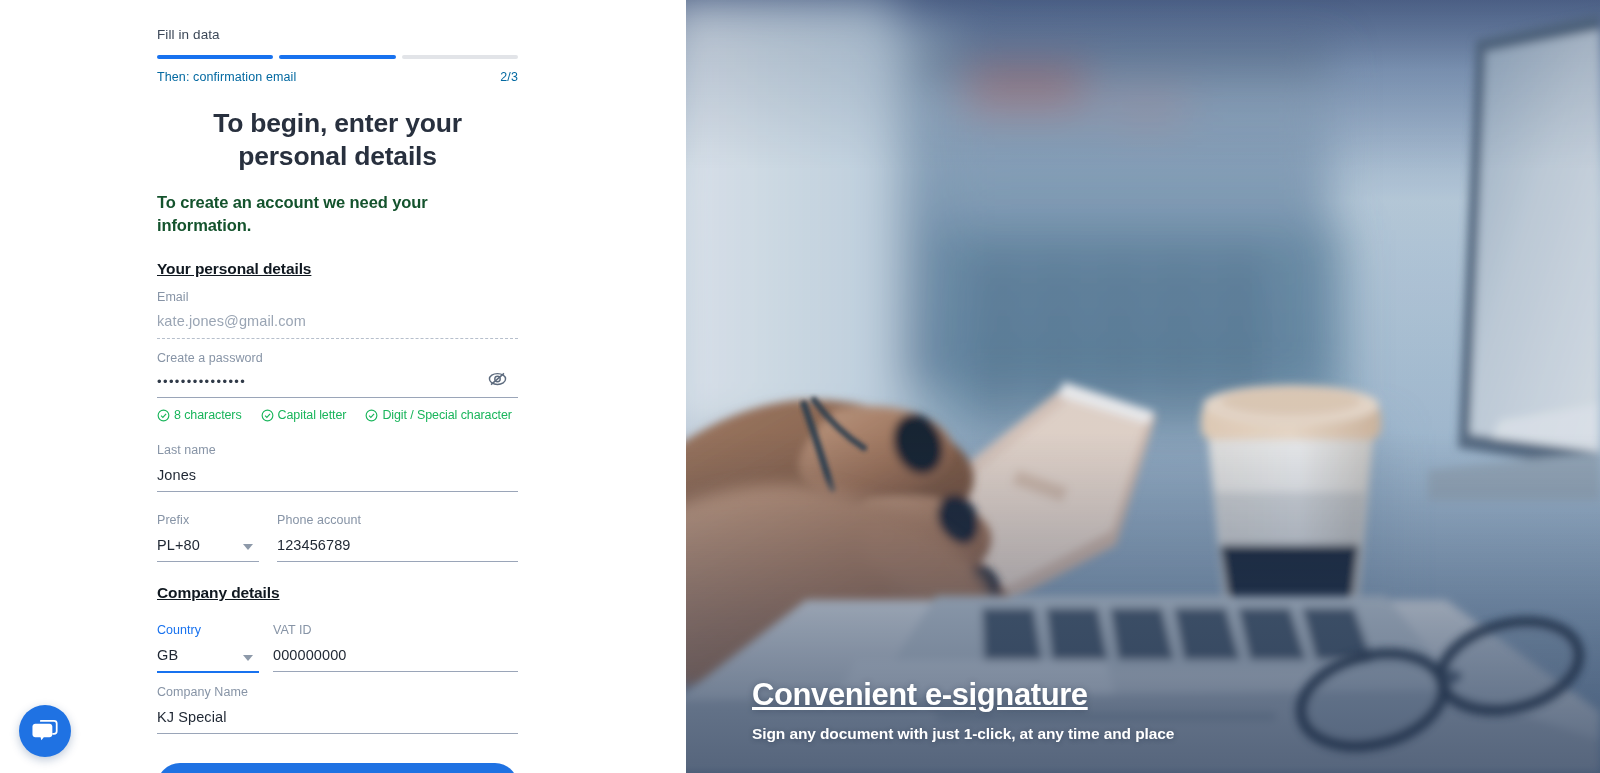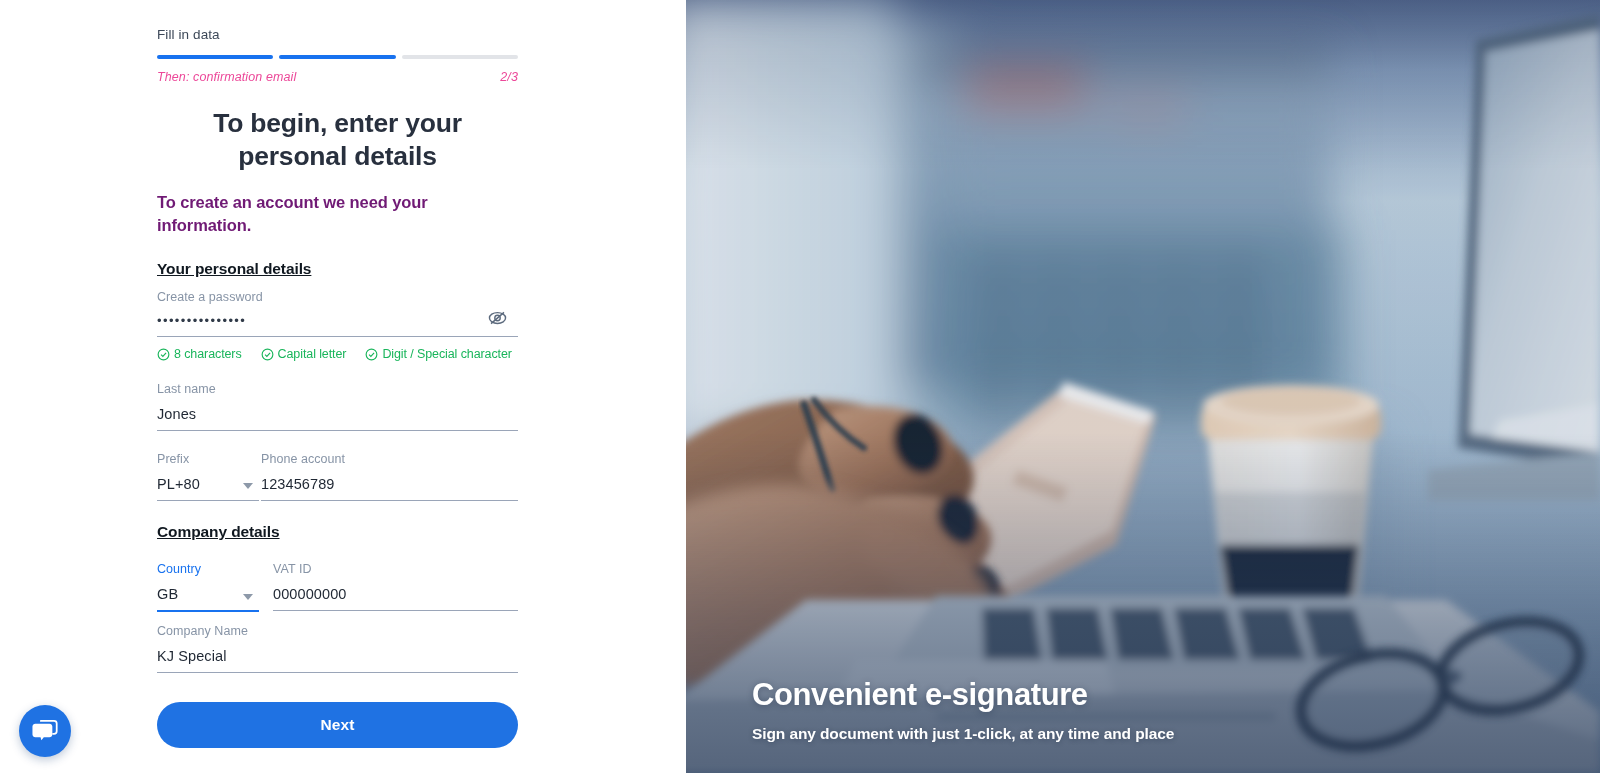--- a/index.html
+++ b/index.html
@@ -55,41 +55,40 @@
     height: 4px;
     border-radius: 2px;
     background: #e2e4e8;
   }
   .bar.done { background: #1872ef; }
   .stepper-foot {
     display: flex;
     justify-content: space-between;
     align-items: center;
     font-size: 12.5px;
-    color: #ec4899;
+    color: #0369a1;
     letter-spacing: .1px;
-    font-style: italic;
   }
 
   
   h1.main-heading {
     margin-top: 23px;
     font-size: 26.5px;
     line-height: 1.26;
     font-weight: 700;
     color: #28303e;
     letter-spacing: -.2px;
     text-align: center;
   }
   .sub-heading {
     margin-top: 17px;
     font-size: 16.5px;
     line-height: 1.42;
     font-weight: 700;
-    color: #701a75;
+    color: #14532d;
     letter-spacing: -.1px;
   }
   .section-heading {
     margin-top: 22px;
     font-size: 15.5px;
     font-weight: 700;
     color: #101820;
     letter-spacing: -.1px;
     text-decoration: underline;
   }
@@ -170,21 +169,21 @@
   }
   .pw-rule svg { display: block; flex: none; }
 
   
   .row2 {
     display: flex;
     gap: 14px;
     margin-top: 9px;
   }
   .row2 .half { flex: 1; }
-  .row2.prefix-row { gap: 2px; }
+  .row2.prefix-row { gap: 18px; }
   .row2.prefix-row .col-prefix { width: 102px; flex: none; }
   .row2.prefix-row .col-phone { flex: 1; }
   .row2.country-row .col-country { width: 102px; flex: none; }
   .row2.country-row .col-vat { flex: 1; }
 
   
   .select-wrap { position: relative; }
   .caret {
     position: absolute;
     right: 6px;
@@ -258,20 +257,21 @@
     bottom: 30px;
     width: 760px;
     color: #ffffff;
   }
   .promo-title {
     font-size: 31px;
     font-weight: 700;
     letter-spacing: -.4px;
     line-height: 1.1;
     text-shadow: 0 1px 6px rgba(18,32,56,.35);
+    text-decoration: underline;
   }
   .promo-sub {
     margin-top: 13px;
     font-size: 15.5px;
     font-weight: 700;
     letter-spacing: -.1px;
     text-shadow: 0 1px 5px rgba(18,32,56,.35);
   }
 </style>
 </head>
@@ -292,20 +292,25 @@
         <div class="stepper-foot">
           <span>Then: confirmation email</span>
           <span>2/3</span>
         </div>
       </div>
 
       <h1 class="main-heading">To begin, enter your personal details</h1>
       <div class="sub-heading">To create an account we need your information.</div>
       <div class="section-heading">Your personal details</div>
 
+      <div class="field">
+        <div class="field-label">Email</div>
+        <div class="field-value muted">kate.jones@gmail.com</div>
+        <div class="field-underline dashed"></div>
+      </div>
 
       <div class="field">
         <div class="field-label">Create a password</div>
         <div class="field-value dots">•••••••••••••••</div>
         <div class="field-underline"></div>
         <div class="eye-btn">
           <svg width="21" height="16" viewBox="0 0 24 18" fill="none" stroke="#5c6a7d" stroke-width="1.6">
             <ellipse cx="12" cy="9" rx="9.2" ry="6.2"></ellipse>
             <circle cx="12" cy="9" r="3.1"></circle>
             <line x1="4.6" y1="15.4" x2="19.4" y2="2.6" stroke-width="1.7"></line>

